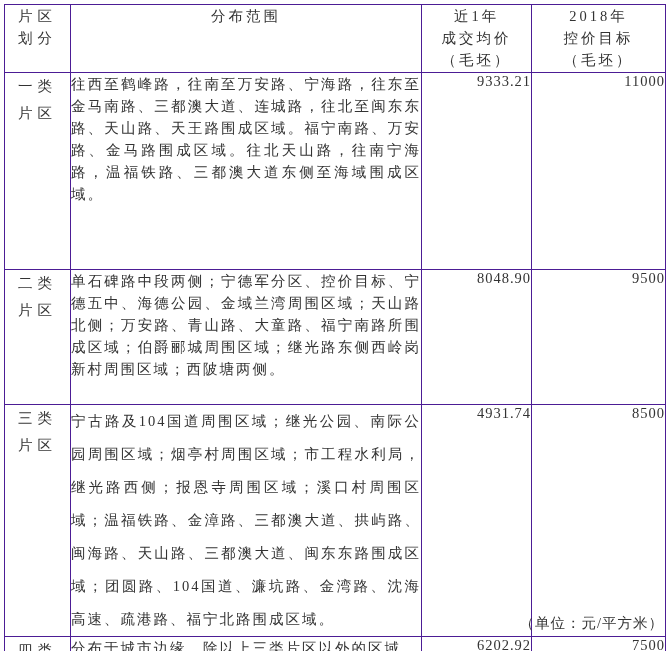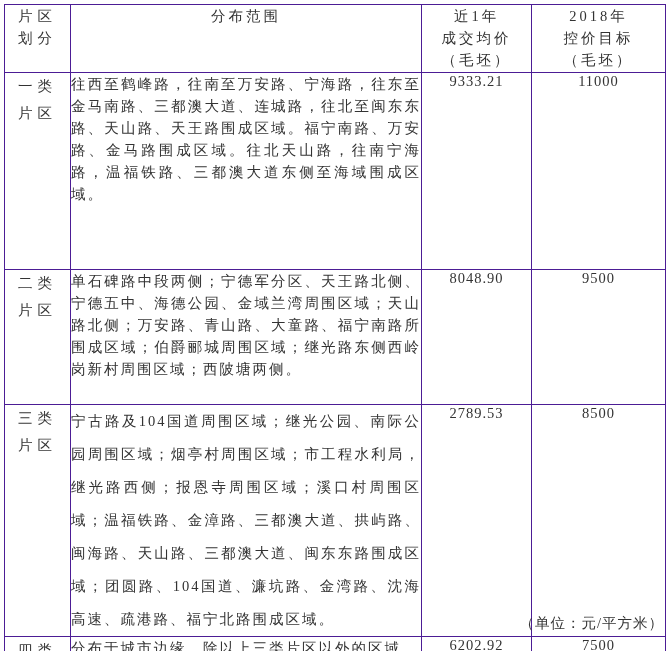--- a/index.html
+++ b/index.html
@@ -67,21 +67,21 @@
     text-align: justify;
     text-justify: inter-character;
     line-height: 22px;
     letter-spacing: 2px;
     padding: 4px 9px 4px 9px;
   }
   .row-3 .range-cell { line-height: 33px; }
 
   
   .price-cell {
-    text-align: center;
+    text-align: right;
     padding-top: 8px;
     font-size: 15px;
     letter-spacing: 1px;
   }
 
   .footnote {
     position: absolute;
     right: 6px;
     top: 614px;
     font-size: 14.5px;
@@ -117,30 +117,30 @@
         <td class="zone-cell">一类
 片区</td>
         <td class="range-cell">往西至鹤峰路，往南至万安路、宁海路，往东至金马南路、三都澳大道、连城路，往北至闽东东路、天山路、天王路围成区域。福宁南路、万安路、金马路围成区域。往北天山路，往南宁海路，温福铁路、三都澳大道东侧至海域围成区域。</td>
         <td class="price-cell">9333.21</td>
         <td class="price-cell">11000</td>
       </tr>
 
       <tr class="row-2">
         <td class="zone-cell">二类
 片区</td>
-        <td class="range-cell">单石碑路中段两侧；宁德军分区、天王路北侧、宁德五中、海德公园、金域兰湾周围区域；天山路北侧；万安路、青山路、大童路、福宁南路所围成区域；伯爵郦城周围区域；继光路东侧西岭岗新村周围区域；西陂塘两侧。</td>
+        <td class="range-cell">单石碑路中段两侧；宁德军分区、控价目标、宁德五中、海德公园、金域兰湾周围区域；天山路北侧；万安路、青山路、大童路、福宁南路所围成区域；伯爵郦城周围区域；继光路东侧西岭岗新村周围区域；西陂塘两侧。</td>
         <td class="price-cell">8048.90</td>
         <td class="price-cell">9500</td>
       </tr>
 
       <tr class="row-3">
         <td class="zone-cell">三类
 片区</td>
         <td class="range-cell">宁古路及104国道周围区域；继光公园、南际公园周围区域；烟亭村周围区域；市工程水利局，继光路西侧；报恩寺周围区域；溪口村周围区域；温福铁路、金漳路、三都澳大道、拱屿路、闽海路、天山路、三都澳大道、闽东东路围成区域；团圆路、104国道、濂坑路、金湾路、沈海高速、疏港路、福宁北路围成区域。</td>
-        <td class="price-cell">2789.53</td>
+        <td class="price-cell">4931.74</td>
         <td class="price-cell">8500</td>
       </tr>
 
       <tr class="row-4">
         <td class="zone-cell">四类
 片区</td>
         <td class="range-cell">分布于城市边缘、除以上三类片区以外的区域。</td>
         <td class="price-cell">6202.92</td>
         <td class="price-cell">7500</td>
       </tr>

